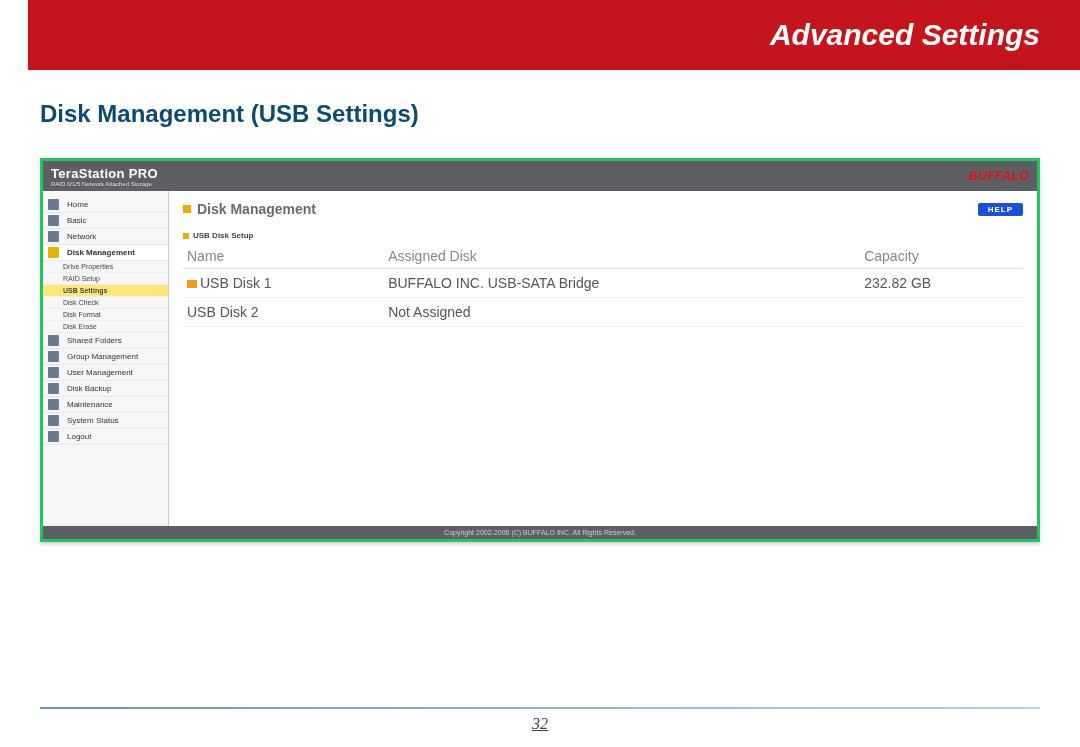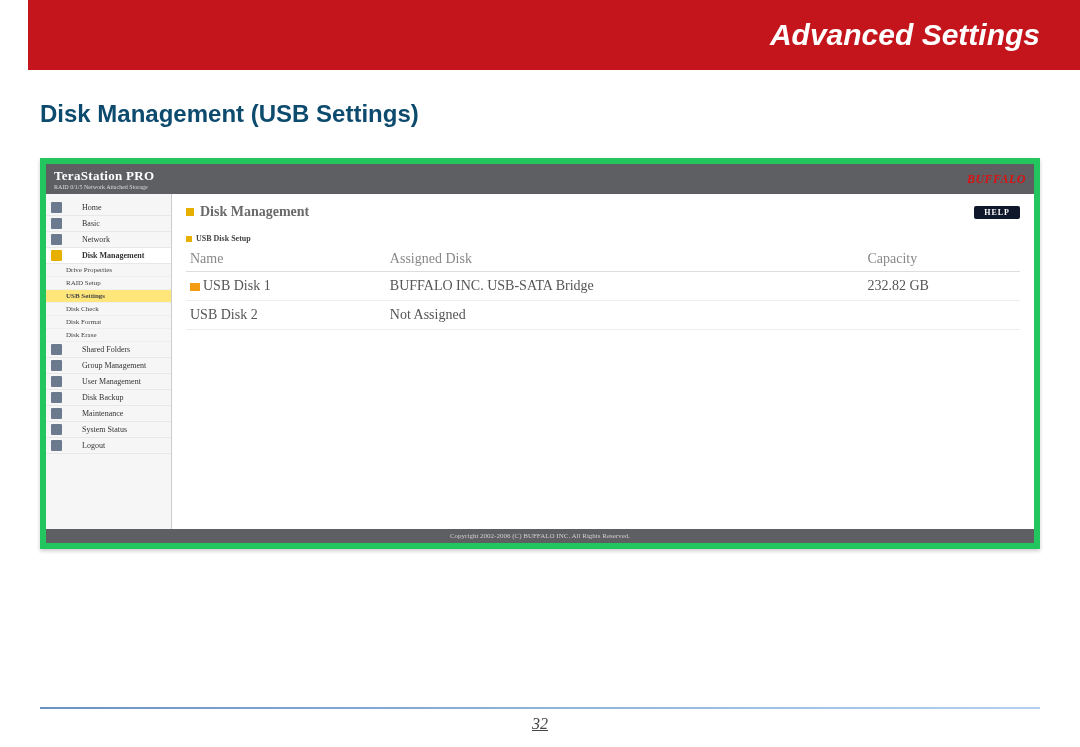--- a/index.html
+++ b/index.html
@@ -4,38 +4,38 @@
 <style>
   html, body { margin:0; padding:0; font-family: Georgia, 'Times New Roman', serif; background:#fff; color:#222; }
   .page { width:1080px; height:747px; position:relative; box-sizing:border-box; }
   .red-bar { background:#c4151c; height:70px; display:flex; align-items:center; justify-content:flex-end; padding-right:40px;margin-left:28px; }
   .red-bar h1 { margin:0; color:#fff; font-style:italic; font-weight:bold; font-family:Arial, sans-serif; font-size:30px; }
   .content { padding:20px 40px 0 40px; }
   .section-title { color:#0c4a6e; font-family:Arial, sans-serif; font-weight:bold; font-size:24px; margin:10px 0 30px; }
   .two-col { display:flex; gap:30px; align-items:flex-start; }
   .blurb { flex:0 0 380px; font-size:18px; line-height:1.4; font-family:Georgia, serif; }
   .blurb em { font-style:italic; }
-  .shot { flex:1; border:6px solid #22c55e; box-shadow:0 2px 4px rgba(0,0,0,.2); font-family:Liberation Serif, serif; }
+  .shot { flex:1; border:3px solid #22c55e; box-shadow:0 2px 4px rgba(0,0,0,.2); font-family:Liberation Sans, sans-serif; }
   .shot-head { background:#5e5f63; height:30px; display:flex; align-items:center; justify-content:space-between; padding:0 8px; }
   .ts-logo { color:#fff; font-weight:bold; font-size:13px; letter-spacing:.3px; }
   .ts-logo small { display:block; font-weight:normal; font-size:6px; color:#ddd; letter-spacing:0; }
   .buf-logo { color:#d11; font-weight:900; font-size:12px; font-style:italic; letter-spacing:.5px; }
   .shot-body { display:flex; min-height:335px; background:#fff; }
   .sidebar { width:125px; background:#f6f6f6; border-right:1px solid #ccc; padding-top:6px; }
-  .nav-item { display:flex; align-items:center; font-size:8px; color:#333; padding:2px 5px; border-bottom:1px solid #e8e8e8; gap:20px; cursor:pointer; }
+  .nav-item { display:flex; align-items:center; font-size:8px; color:#333; padding:2px 5px; border-bottom:1px solid #e8e8e8; gap:8px; cursor:pointer; }
   .nav-icon { width:11px; height:11px; background:#6b7a8f; display:inline-block; border-radius:1px; }
   .nav-item.sub { padding-left:20px; font-size:7px; color:#444; border-bottom:1px solid #eee; }
   .nav-item.sel { background:#fff; font-weight:bold; }
   .nav-item.sel .nav-icon { background:#e7b000; }
   .nav-item.sub.hl { background:#ffe67a; font-weight:bold; }
   .main { flex:1; padding:10px 14px; }
   .mhead { display:flex; justify-content:space-between; align-items:center; }
   .mtitle { font-size:14px; font-weight:bold; color:#6a6a6a; display:flex; align-items:center; gap:6px; }
   .bullet { width:8px; height:8px; background:#e7b000; display:inline-block; }
-  .help-btn { background:#0f172a; color:#fff; font-size:8px; font-weight:bold; padding:2px 10px; border-radius:2px; letter-spacing:1px; }
+  .help-btn { background:#1d4ed8; color:#fff; font-size:8px; font-weight:bold; padding:2px 10px; border-radius:2px; letter-spacing:1px; }
   .subhead { margin-top:14px; font-size:8px; font-weight:bold; color:#444; display:flex; align-items:center; gap:4px; }
   .subhead .sb { width:6px; height:6px; background:#e7b000; }
   table.dtab { width:100%; border-collapse:collapse; margin-top:4px; font-size:14px; color:#555; }
   table.dtab th { text-align:left; font-weight:normal; color:#888; border-bottom:1px solid #ddd; padding:4px; }
   table.dtab td { padding:6px 4px; border-bottom:1px solid #eee; }
   .disk-ico { display:inline-block; width:10px; height:8px; background:#f39c12; margin-right:3px; vertical-align:middle; }
   .shot-foot { background:#5e5f63; color:#cfcfcf; font-size:7px; text-align:center; padding:3px 0; }
   .page-num { position:absolute; bottom:14px; left:0; right:0; text-align:center; font-style:italic; font-size:16px; color:#444;text-decoration:underline; }
   .hr { position:absolute; bottom:38px; left:40px; right:40px; height:2px; background:linear-gradient(to right, #0a4a9a, #7fb3e8); opacity:.6; }
 </style>

